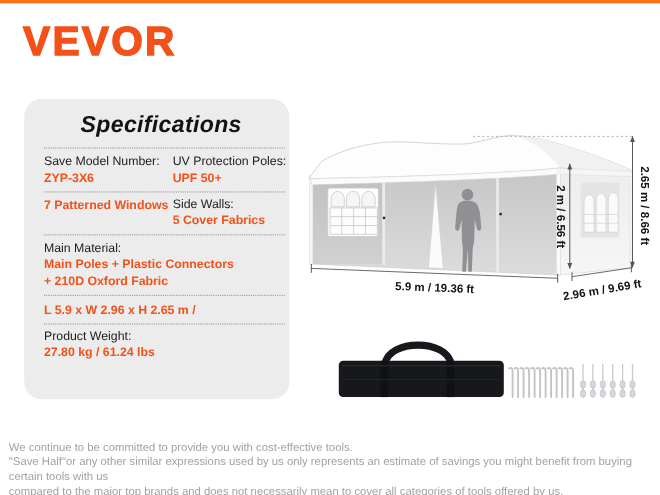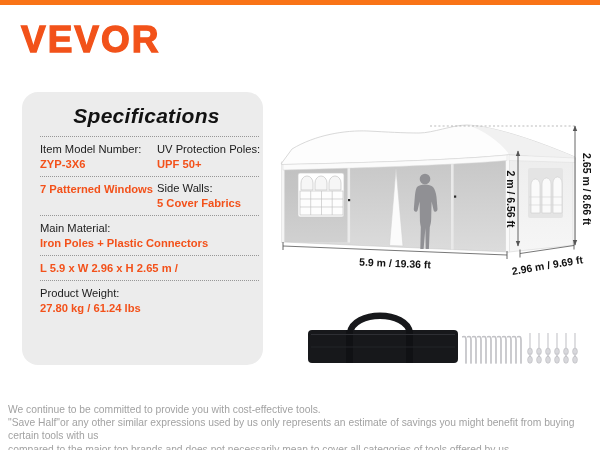--- a/index.html
+++ b/index.html
@@ -1,17 +1,17 @@
 <!DOCTYPE html>
 <html><head>
 <meta charset="utf-8">
 <style>
   html,body{margin:0;padding:0;}
   body{width:600px;height:450px;background:#ffffff;font-family:"Liberation Sans",sans-serif;}
-  .stage{position:relative;width:600px;height:450px;overflow:hidden;background:#fff;border-top:5px solid #f97316;box-sizing:border-box;}
+  .stage{position:relative;width:600px;height:450px;overflow:hidden;background:#fff;border-top:3px solid #f97316;box-sizing:border-box;}
 
   
   .logo{position:absolute;left:21px;top:14px;font-size:37px;font-weight:900;font-stretch:expanded;
         color:#F2521A;letter-spacing:2px;-webkit-text-stroke:1.3px #F2521A;}
 
   
   .panel{position:absolute;left:22px;top:87px;width:241px;height:273px;background:#ECECEC;
          border-radius:16px;box-sizing:border-box;padding:10px 0 0 18px;overflow:hidden;}
   .panel-title{font-size:21px;font-weight:bold;font-style:italic;color:#121212;text-align:center;
                margin:2px 10px 8px 0;letter-spacing:.3px;}
@@ -34,21 +34,21 @@
 <div class="stage">
 
   <div class="logo">VEVOR</div>
 
   <div class="panel">
     <div class="panel-title">Specifications</div>
     <hr class="divider">
 
     <div class="sec two-col">
       <div>
-        <div class="lbl">Item Model Number:</div>
+        <div class="lbl">Save Model Number:</div>
         <div class="val">ZYP-3X6</div>
       </div>
       <div>
         <div class="lbl">UV Protection Poles:</div>
         <div class="val">UPF 50+</div>
       </div>
     </div>
     <hr class="divider">
 
     <div class="sec two-col">
@@ -57,21 +57,22 @@
       </div>
       <div>
         <div class="lbl">Side Walls:</div>
         <div class="val">5 Cover Fabrics</div>
       </div>
     </div>
     <hr class="divider">
 
     <div class="sec">
       <div class="lbl">Main Material:</div>
-      <div class="val">Iron Poles + Plastic Connectors</div>
+      <div class="val">Main Poles + Plastic Connectors</div>
+      <div class="val">+ 210D Oxford Fabric</div>
     </div>
     <hr class="divider">
 
     <div class="sec">
       <div class="val">L 5.9 x W 2.96 x H 2.65 m /</div>
     </div>
     <hr class="divider">
 
     <div class="sec">
       <div class="lbl">Product Weight:</div>

